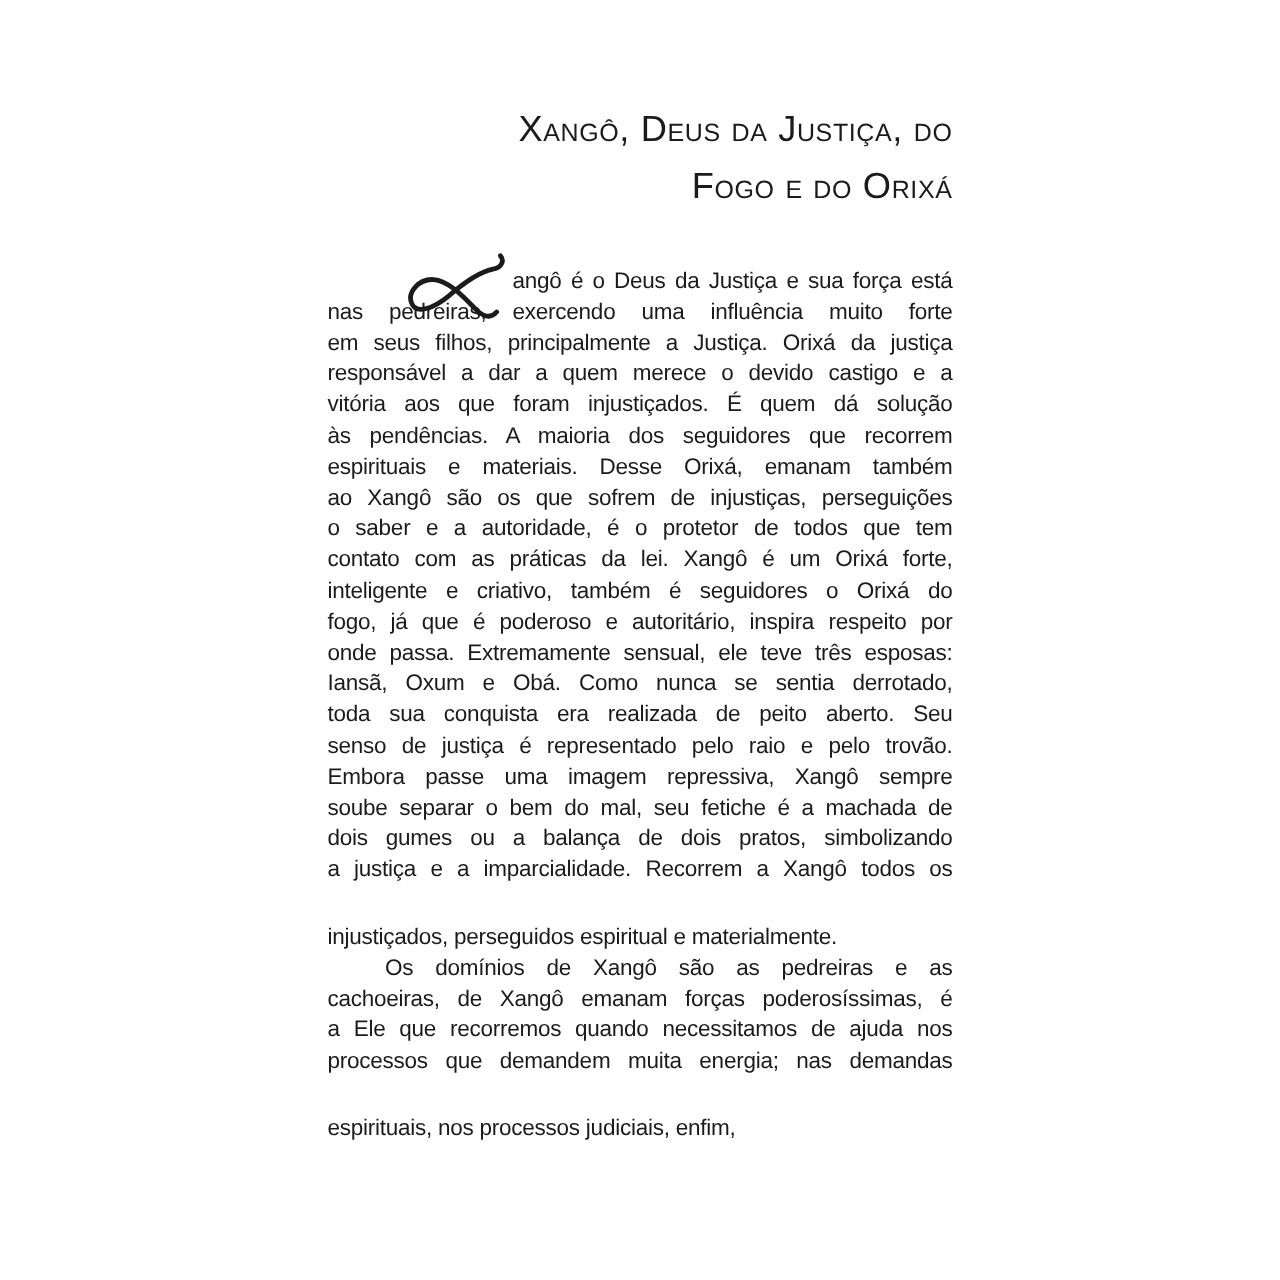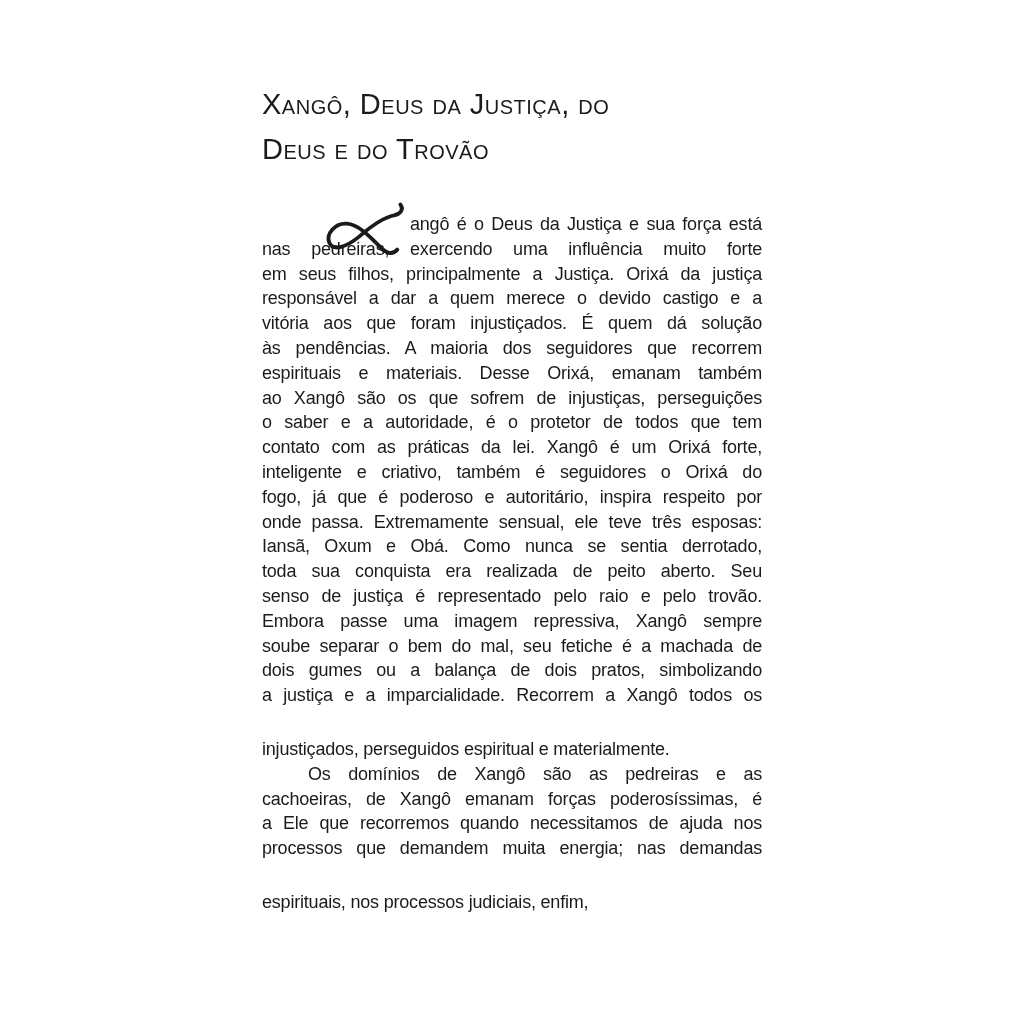--- a/index.html
+++ b/index.html
@@ -15,21 +15,21 @@
     overflow: hidden;
     font-family: "Liberation Sans", sans-serif;
     color: #1b1b1b;
   }
   .title {
     position: absolute;
     left: 262px;
     top: 82px;
     width: 500px;
     margin: 0;
-    text-align: left;
+    text-align: right;
     font-weight: normal;
     font-size: 29px;
     line-height: 45px;
     font-variant: small-caps;
     letter-spacing: 0.5px;
     color: #1b1b1b;
   }
   .title .title-line {
     display: block;
   }
@@ -65,21 +65,21 @@
     height: 100%;
   }
 </style>
 </head>
 <body>
 
 <div class="page">
 
   <h1 class="title">
     <span class="title-line">Xangô, Deus da Justiça, do</span>
-    <span class="title-line">Deus e do Trovão</span>
+    <span class="title-line">Fogo e do Orixá</span>
   </h1>
 
   <div class="body-text">
     <div class="drop-cap" aria-hidden="true">
       <svg viewBox="0 0 110 80" xmlns="http://www.w3.org/2000/svg">
         <path d="M 100,8
                  C 105,14 100,21 92,22
                  C 78,25 62,36 46,50
                  C 30,63 12,70 7,58
                  C 2,46 15,32 30,33

